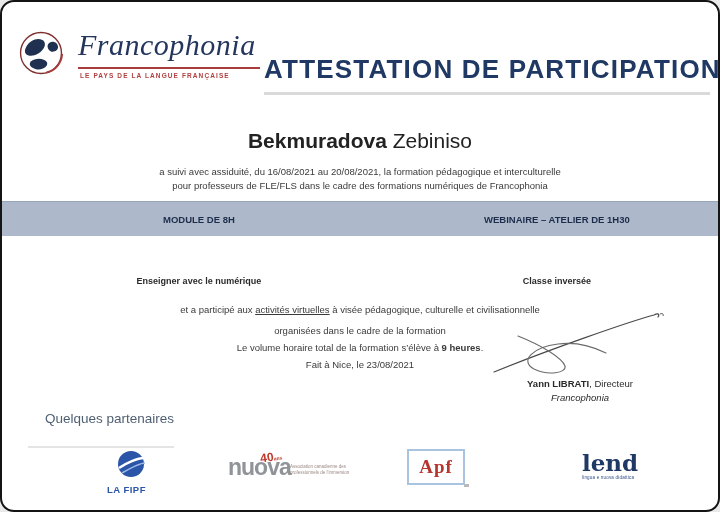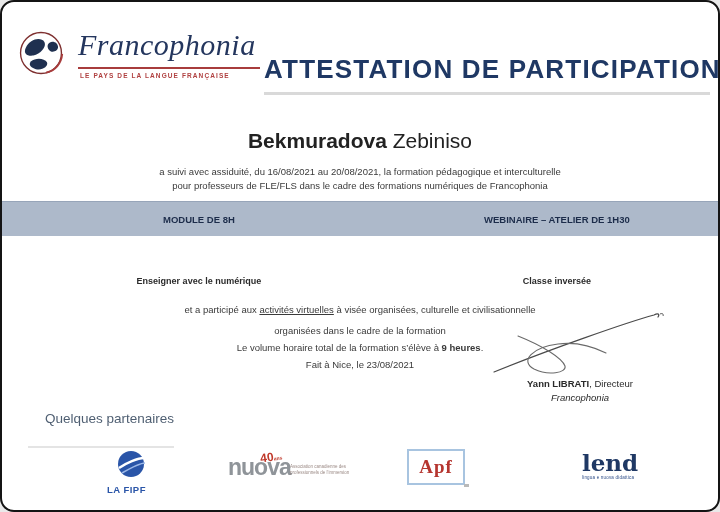--- a/index.html
+++ b/index.html
@@ -111,21 +111,21 @@
   <div class="bar">
     <div class="cell1">MODULE DE 8H</div>
     <div class="cell2">WEBINAIRE – ATELIER DE 1H30</div>
   </div>
   <div class="rowvals">
     <div class="cell1">Enseigner avec le numérique</div>
     <div class="cell2">Classe inversée</div>
   </div>
 
   <div class="bodytext">
-    <span class="bl bl1"><span>et a participé aux </span><u>activités virtuelles</u><span> à visée organisées, culturelle et civilisationnelle</span></span>
+    <span class="bl bl1"><span>et a participé aux </span><u>activités virtuelles</u><span> à visée pédagogique, culturelle et civilisationnelle</span></span>
     <span class="bl bl2">organisées dans le cadre de la formation</span>
     <span class="bl bl3"><span>Le volume horaire total de la formation s’élève à </span><b>9 heures</b><span>.</span></span>
     <span class="bl">Fait à Nice, le 23/08/2021</span>
   </div>
 
   <div class="sig">
     <svg class="sig-scrawl" width="180" height="66" viewBox="0 0 180 66">
       <path d="M 6,62 C 60,40 140,12 166,5 C 170,3 172,4 170,7" fill="none" stroke="#4a4a4a" stroke-width="1.2" stroke-linecap="round"></path>
       <path d="M 30,26 C 55,36 74,48 77,56 C 79,63 60,66 46,59 C 31,51 45,37 70,34 C 92,31 108,38 118,43" fill="none" stroke="#6a6a6a" stroke-width="1.1" stroke-linecap="round"></path>
       <path d="M 172,4 c 2,-1 4,0 3,2" fill="none" stroke="#4a4a4a" stroke-width="1"></path>

